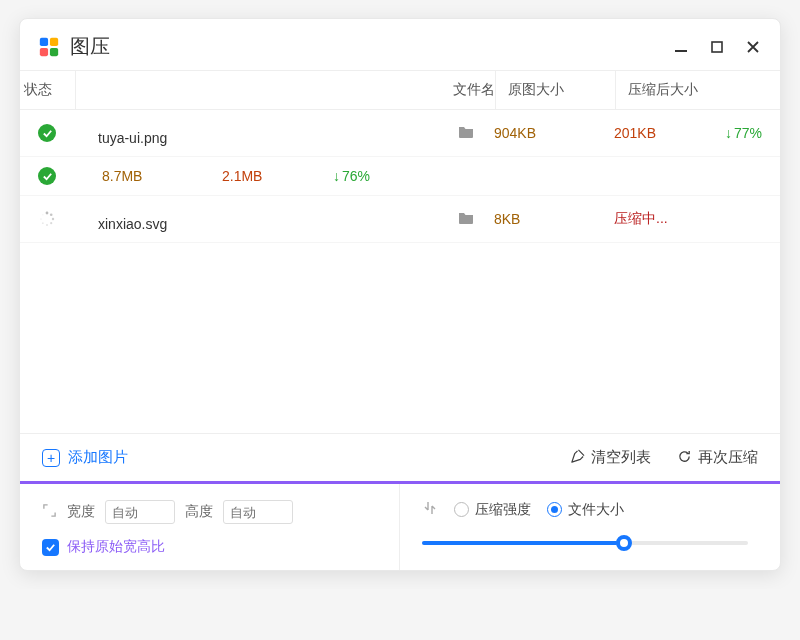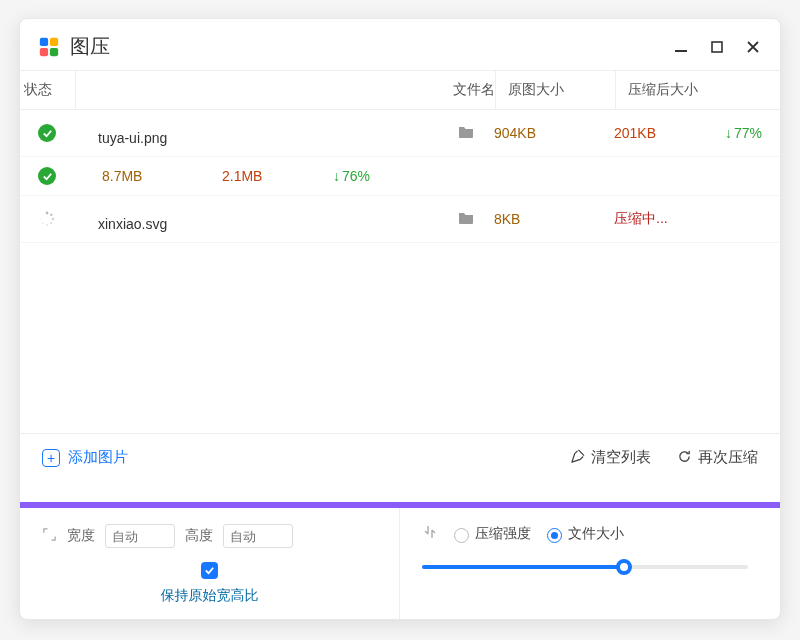--- a/index.html
+++ b/index.html
@@ -27,31 +27,31 @@
 .comp-val { flex: 1; color: #c2410c; }
 .comp-processing { flex: 1; color: #b91c1c; }
 .pct { color: #2aa836; font-weight: 500; display: inline-flex; align-items: center; }
 .pct .arrow { margin-right: 2px; }
 .empty-fill { height: 190px; }
 .actions-bar { display: flex; align-items: center; padding: 14px 22px; border-top: 1px solid #eee; }
 .add-btn { display: inline-flex; align-items: center; gap: 8px; color: #1677ff; font-size: 15px; cursor: pointer; }
 .add-icon { width: 18px; height: 18px; border: 1.5px solid #1677ff; border-radius: 4px; display: inline-flex; align-items: center; justify-content: center; font-size: 14px; line-height: 1; }
 .actions-right { margin-left: auto; display: flex; gap: 26px; }
 .link-btn { display: inline-flex; align-items: center; gap: 6px; color: #404040; font-size: 15px; cursor: pointer; }
-.settings { display: flex; border-top: 6px solid #8b5cf6; margin-top: 21px; }
+.settings { display: flex; border-top: 3px solid #8b5cf6; }
 .settings-left { width: 50%; padding: 16px 22px 14px 22px; border-right: 1px solid #eee; }
 .settings-right { width: 50%; padding: 16px 22px 14px 22px; display: flex; flex-direction: column; gap: 14px; }
 .dim-row { display: flex; align-items: center; gap: 10px; margin-bottom: 14px; color: #666; font-size: 14px; }
 .expand-icon { color: #aaa; font-size: 15px; }
 .dim-label { color: #666; font-size: 14px; }
 .dim-input { width: 70px; height: 24px; border: 1px solid #ddd; border-radius: 3px; padding: 0 6px; font-size: 13px; color: #999; }
-.checkbox-row { display: flex; align-items: center; gap: 8px; font-size: 14px; color: #0369a1; cursor: pointer; flex-direction: column; }
+.checkbox-row { display: flex; align-items: center; gap: 8px; font-size: 14px; color: #8b5cf6; cursor: pointer; }
 .checkbox { width: 17px; height: 17px; border-radius: 4px; background: #1677ff; display: inline-flex; align-items: center; justify-content: center; color: #fff; }
 .radio-row { display: flex; align-items: center; gap: 16px; font-size: 14px; color: #444; }
-.radio-opt { display: inline-flex; align-items: flex-end; gap: 6px; cursor: pointer; }
+.radio-opt { display: inline-flex; align-items: center; gap: 6px; cursor: pointer; }
 .radio { width: 15px; height: 15px; border-radius: 50%; border: 1.5px solid #bbb; display: inline-flex; align-items: center; justify-content: center; }
 .radio.selected { border-color: #1677ff; }
 .radio.selected::after { content: ""; width: 7px; height: 7px; border-radius: 50%; background: #1677ff; }
 .swap-icon { color: #aaa; }
 .slider-wrap { position: relative; height: 20px; display: flex; align-items: center; padding-right: 10px; }
 .slider-track { height: 4px; background: #e8e8e8; width: 100%; border-radius: 2px; position: relative; }
 .slider-fill { position: absolute; left: 0; top: 0; height: 100%; background: #1677ff; border-radius: 2px; }
 .slider-thumb { position: absolute; top: 50%; transform: translate(-50%, -50%); width: 16px; height: 16px; border-radius: 50%; background: #fff; border: 4px solid #1677ff; cursor: pointer; }
 .show-more { text-align: center; padding: 10px 0 12px 0; font-size: 14px; color: #777; cursor: pointer; border-top: 1px solid #eee; display: flex; align-items: center; justify-content: center; gap: 6px; }
 .status-done { width: 18px; height: 18px; border-radius: 50%; background: #2aa836; display: inline-flex; align-items: center; justify-content: center; color: #fff; }

